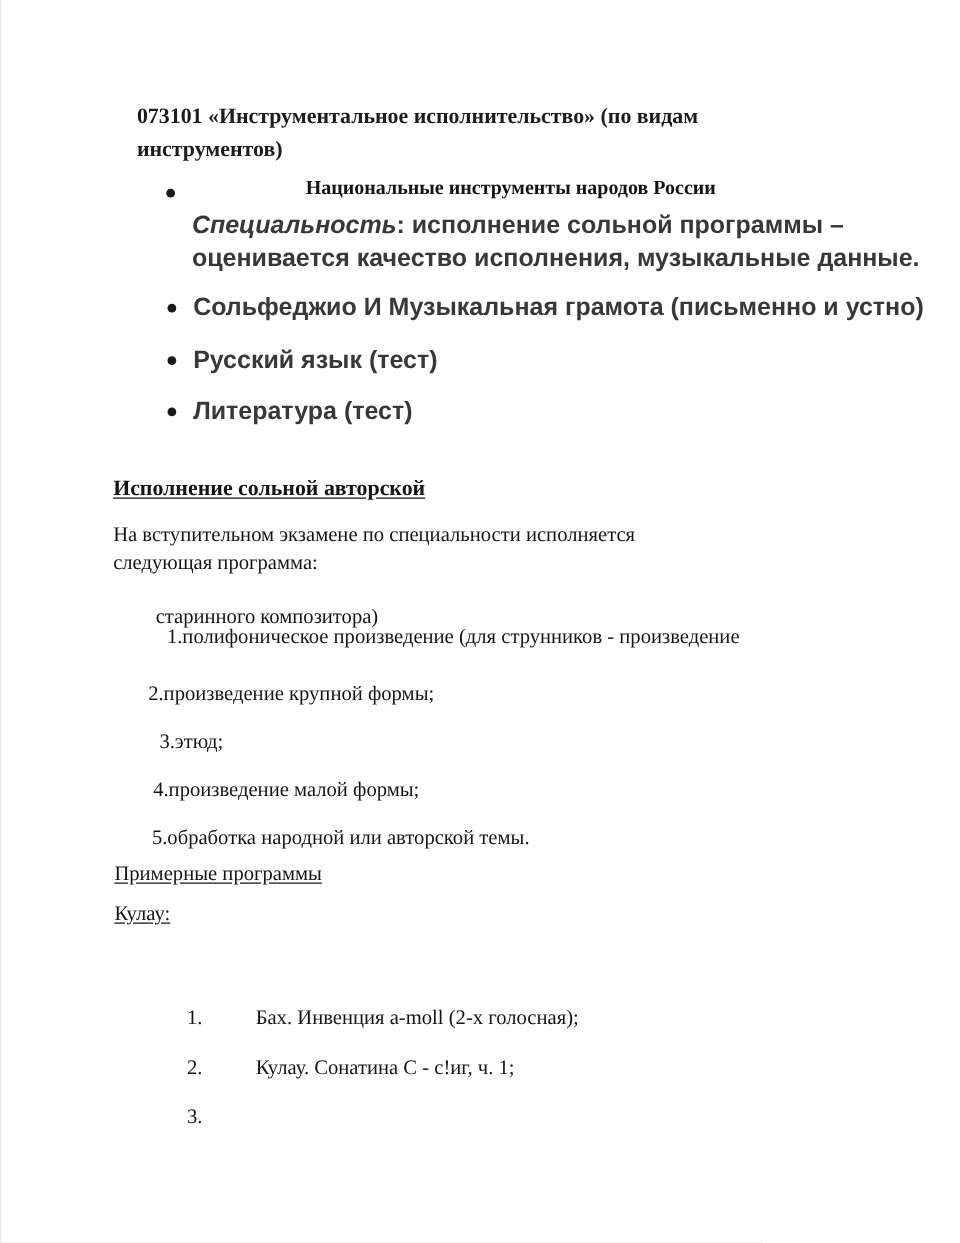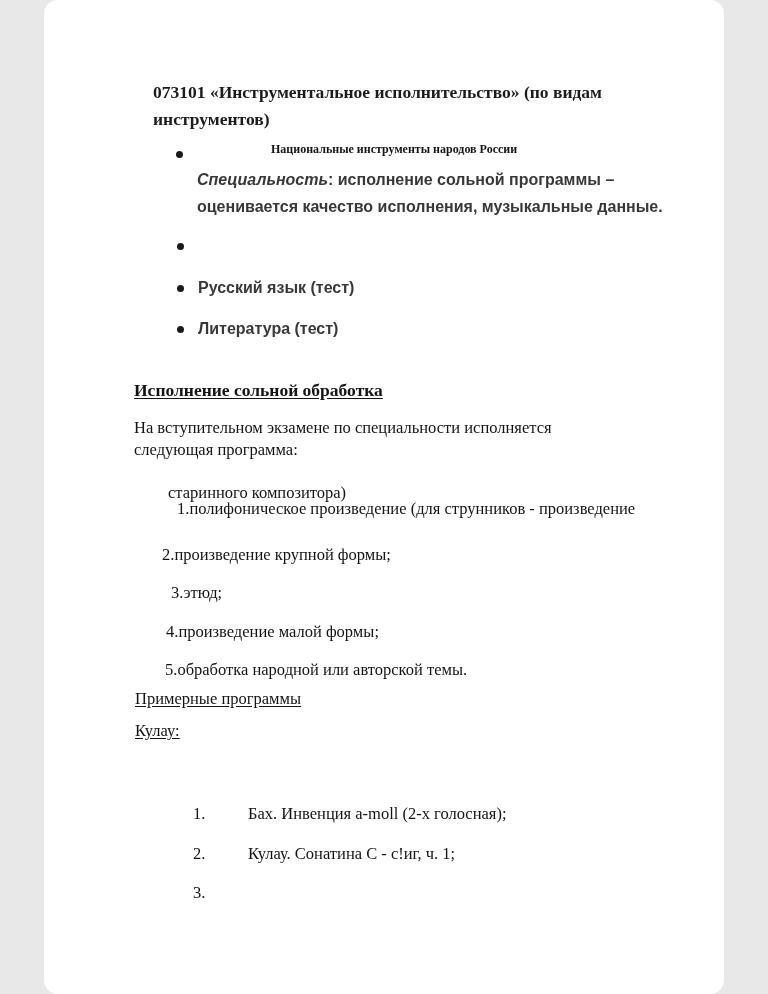--- a/index.html
+++ b/index.html
@@ -1,23 +1,22 @@
 <!DOCTYPE html>
 <html><head>
 <meta charset="utf-8">
 <style>
   html, body { margin: 0; padding: 0; background: #e8e8e8; }
   .page {
     position: relative;
-    width: 680px;
+    width: 767px;
     height: 994px;
     margin: 0 auto;
     background: #ffffff;
     overflow: hidden;
-    border-radius: 14px;
   }
   .abs { position: absolute; white-space: nowrap; }
 
   .serif { font-family: "Liberation Serif", serif; color: #141414; }
   .sans  { font-family: "Liberation Sans", sans-serif; color: #383838; }
 
   .doc-title-line {
     font-family: "Liberation Serif", serif;
     font-weight: bold;
     font-size: 17.5px;
@@ -26,22 +25,22 @@
   }
   .doc-title { left: 109px; top: 79px; }
 
   .bullet-dot {
     position: absolute;
     width: 7px; height: 7px;
     border-radius: 50%;
     background: #1a1a1a;
   }
 
-  .serif-bold-17 { font-weight: bold; font-size: 12px; }
-  .sans-bold-16  { font-weight: bold; font-size: 16px; line-height: 20px; }
+  .serif-bold-17 { font-weight: bold; font-size: 16px; margin-left: 17px; }
+  .sans-bold-16  { font-weight: bold; font-size: 20px; line-height: 20px; }
   .sans-bold-italic { font-weight: bold; font-style: italic; }
 
   .serif-16 { font-size: 16.5px; }
   .underlined { text-decoration: underline; text-underline-offset: 2px; }
   .serif-head { font-weight: bold; font-size: 17.5px; }
 </style>
 </head>
 <body>
 
 <div class="page">
@@ -52,28 +51,29 @@
   </div>
 
   <div class="bullet-dot" style="left:132px; top:151px;"></div>
   <div class="abs serif serif-bold-17" style="left:227px; top:142px;">Национальные инструменты народов России</div>
   <div class="abs sans sans-bold-16" style="left:153px; top:170px;">
     <span class="sans-bold-italic">Специальность</span><span>: исполнение сольной программы –</span>
   </div>
   <div class="abs sans sans-bold-16" style="left:153px; top:197px;">оценивается качество исполнения, музыкальные данные.</div>
 
   <div class="bullet-dot" style="left:133px; top:243px;"></div>
+  <div class="abs sans sans-bold-16" style="left:154px; top:236px;">Сольфеджио И Музыкальная грамота (письменно и устно)</div>
 
   <div class="bullet-dot" style="left:133px; top:285px;"></div>
   <div class="abs sans sans-bold-16" style="left:154px; top:278px;">Русский язык (тест)</div>
 
   <div class="bullet-dot" style="left:133px; top:326px;"></div>
   <div class="abs sans sans-bold-16" style="left:154px; top:319px;">Литература (тест)</div>
 
-  <div class="abs serif serif-head underlined" style="left:90px; top:380px;">Исполнение сольной обработка</div>
+  <div class="abs serif serif-head underlined" style="left:90px; top:380px;">Исполнение сольной авторской</div>
 
   <div class="abs serif serif-16" style="left:90px; top:418px;">На вступительном экзамене по специальности исполняется</div>
   <div class="abs serif serif-16" style="left:90px; top:440px;">следующая программа:</div>
 
   <div class="abs serif serif-16" style="left:133px; top:478px;margin-top:21px;">1.полифоническое произведение (для струнников - произведение</div>
   <div class="abs serif serif-16" style="left:124px; top:483px;">старинного композитора)</div>
   <div class="abs serif serif-16" style="left:118px; top:545px;font-family:Liberation Serif, serif;">2.произведение крупной формы;</div>
   <div class="abs serif serif-16" style="left:127px; top:583px;">3.этюд;</div>
   <div class="abs serif serif-16" style="left:122px; top:622px;">4.произведение малой формы;</div>
   <div class="abs serif serif-16" style="left:121px; top:660px;">5.обработка народной или авторской темы.</div>

